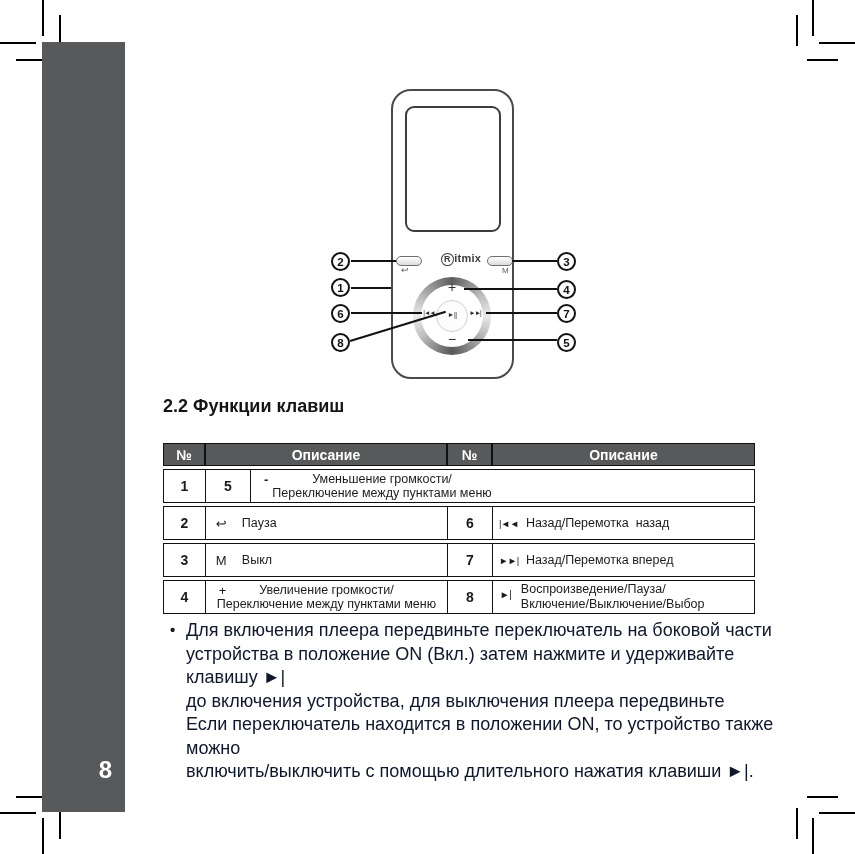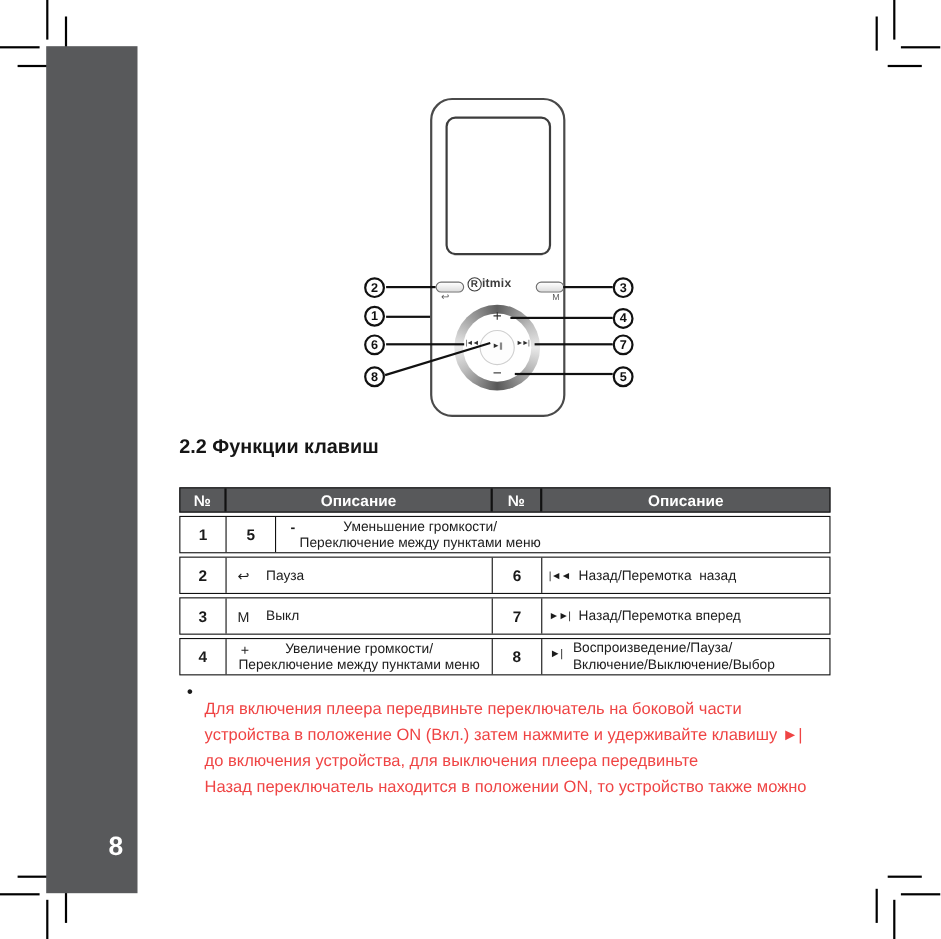--- a/index.html
+++ b/index.html
@@ -18,21 +18,21 @@
   
   .diagram { position:absolute; inset:0; }
   .dev-body { position:absolute; left:391px; top:89px; width:123px; height:290px; border:2px solid #4a4a4a; border-radius:20px; background:#fff; }
   .dev-screen { position:absolute; left:405px; top:106px; width:96px; height:126px; border:2px solid #3d3d3d; border-radius:9px; background:#fff; }
   .pill { position:absolute; width:26px; height:10px; border:1px solid #6e6e6e; border-radius:6px; background:linear-gradient(#ffffff,#dcdcdc); }
   .pill.left { left:396px; top:256px; }
   .pill.right { left:487px; top:256px; }
   .pill-ic { position:absolute; font-size:9px; color:#5a5a5a; line-height:9px; }
   .back-ic { left:401px; top:266px; }
   .menu-ic { left:502px; top:266px; font-size:8px; }
-  .logo { position:absolute; left:425px; top:252px; width:56px; text-align:left; font-size:11px; font-weight:600; color:#3c3c3c; letter-spacing:0.2px; }
+  .logo { position:absolute; left:425px; top:252px; width:56px; text-align:right; font-size:11px; font-weight:600; color:#3c3c3c; letter-spacing:0.2px; }
   .logo .r { display:inline-block; border:1px solid #3c3c3c; border-radius:50%; padding:0 2.5px 0 2px; font-size:9px; line-height:11px; }
   .wheel { position:absolute; left:413px; top:277px; width:78px; height:78px; border-radius:50%;
            background:conic-gradient(from 0deg, #5e5e5e 0deg, #bdbdbd 55deg, #e9e9e9 90deg, #b5b5b5 125deg, #585858 180deg, #bdbdbd 235deg, #ececec 270deg, #b5b5b5 305deg, #5e5e5e 360deg); }
   .wheel-inner { position:absolute; left:421px; top:285px; width:62px; height:62px; border-radius:50%; background:#fff; }
   .wheel-hub { position:absolute; left:436px; top:300px; width:32px; height:32px; border:1px solid #cfcfcf; border-radius:50%; background:#fdfdfd; }
   .wh-ic { position:absolute; color:#2f2f2f; text-align:center; }
   .wh-plus { left:445px; top:280px; width:14px; font-size:14px; line-height:14px; }
   .wh-minus { left:445px; top:332px; width:14px; font-size:14px; line-height:14px; }
   .wh-prev { left:420px; top:309px; width:18px; font-size:6.5px; line-height:8px; letter-spacing:-1px; }
   .wh-next { left:466px; top:309px; width:18px; font-size:6.5px; line-height:8px; letter-spacing:-1px; }
@@ -65,21 +65,21 @@
   .v-flex2 { padding-left:6px; }
   .v-flex2 .ic { width:27px; font-size:9.5px; letter-spacing:-0.5px; }
   .v-flex2 span { white-space:pre; }
   .v-2c { position:relative; flex-direction:column; justify-content:center; text-align:center; line-height:14.5px; }
   .v-2c .ic { position:absolute; left:13px; top:3px; font-size:13px; font-weight:bold; }
   .v-2l { position:relative; flex-direction:column; justify-content:center; align-items:flex-start; padding-left:28px; line-height:15px; }
   .v-2l .ic { position:absolute; left:7px; top:6px; font-size:10px; letter-spacing:-0.5px; }
 
   
   .notes-bullet { position:absolute; left:170px; top:621px; font-size:15px; font-weight:bold; }
-  .notes { position:absolute; left:186px; top:633px; width:620px; font-size:15px; line-height:23.5px; color:#ef4444; }
+  .notes { position:absolute; left:186px; top:619px; width:620px; font-size:18px; line-height:23.5px; color:#0f172a; }
 </style>
 </head>
 <body>
 
 <div class="page">
 
   <div class="mark v" style="left:42px;top:0;height:36px;"></div>
   <div class="mark v" style="left:59px;top:15px;height:31px;"></div>
   <div class="mark h" style="left:0;top:42px;width:36px;"></div>
   <div class="mark h" style="left:16px;top:59px;width:31px;"></div>
@@ -198,16 +198,17 @@
         <span>Включение/Выключение/Выбор</span>
       </div>
     </div>
   </div>
 
   <div class="notes-bullet">•</div>
   <div class="notes">
     <div>Для включения плеера передвиньте переключатель на боковой части</div>
     <div>устройства в положение ON (Вкл.) затем нажмите и удерживайте клавишу ►|</div>
     <div>до включения устройства, для выключения плеера передвиньте</div>
-    <div>Назад переключатель находится в положении ON, то устройство также можно</div>
+    <div>Если переключатель находится в положении ON, то устройство также можно</div>
+    <div>включить/выключить с помощью длительного нажатия клавиши ►|.</div>
   </div>
 
 </div>
 
 </body></html>

